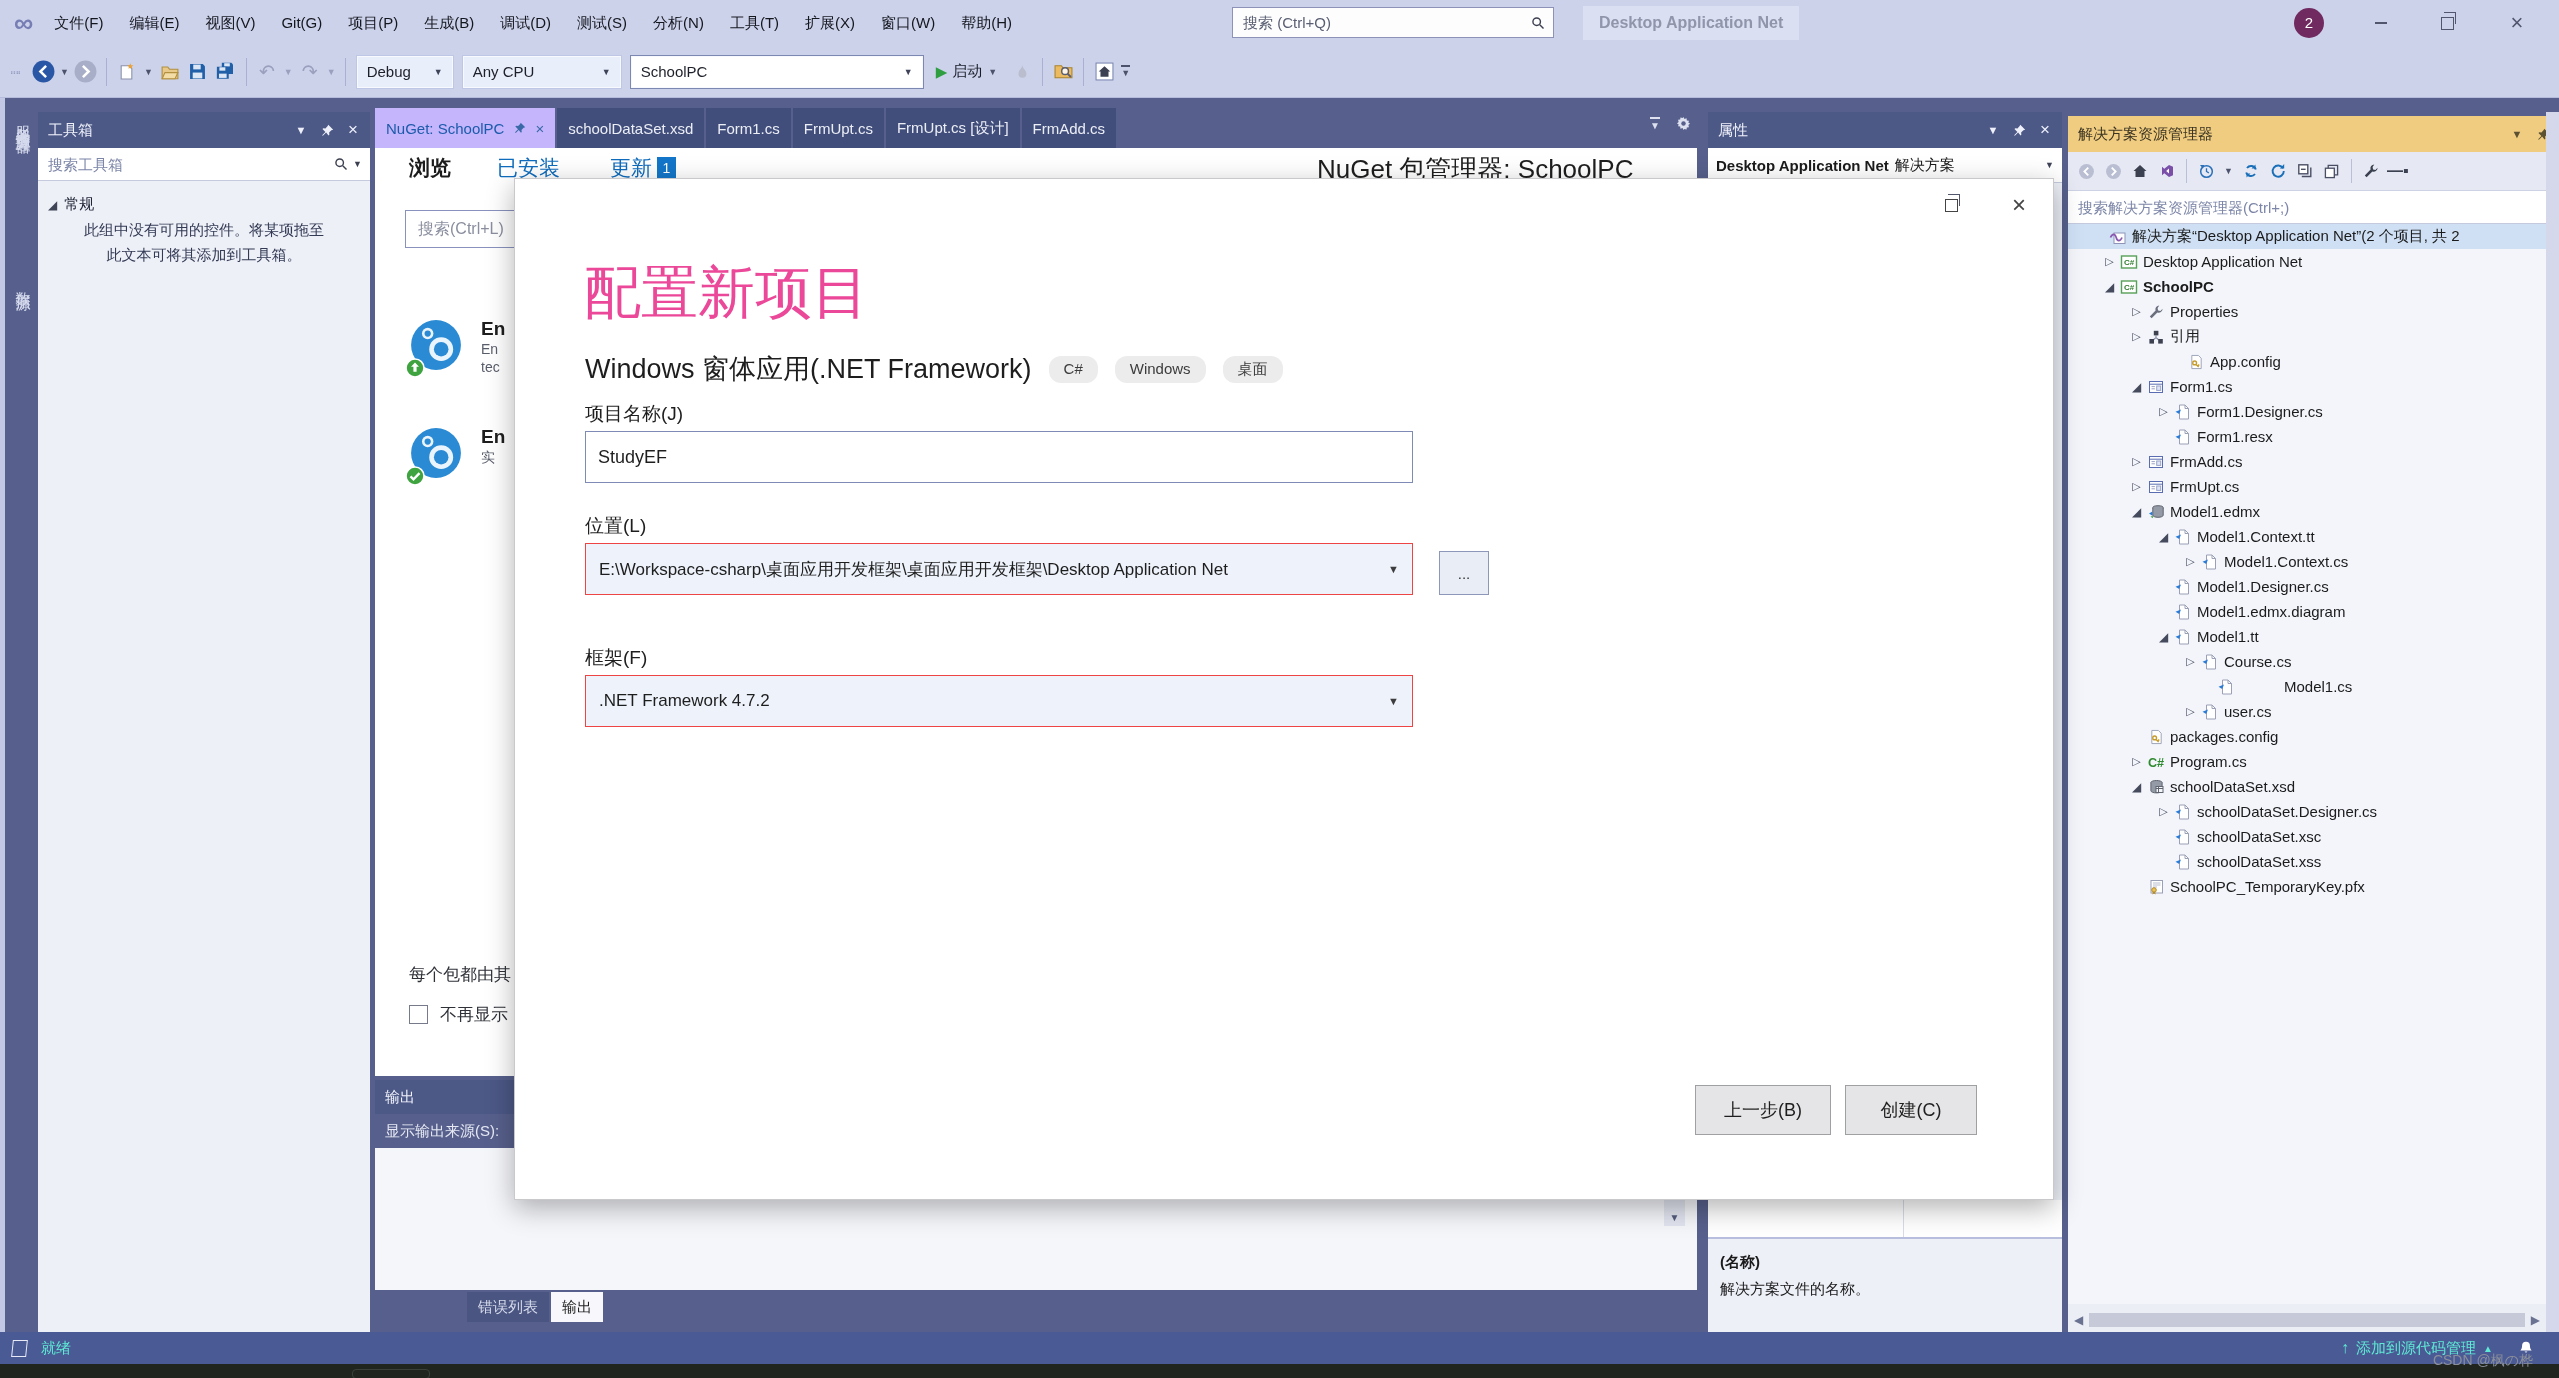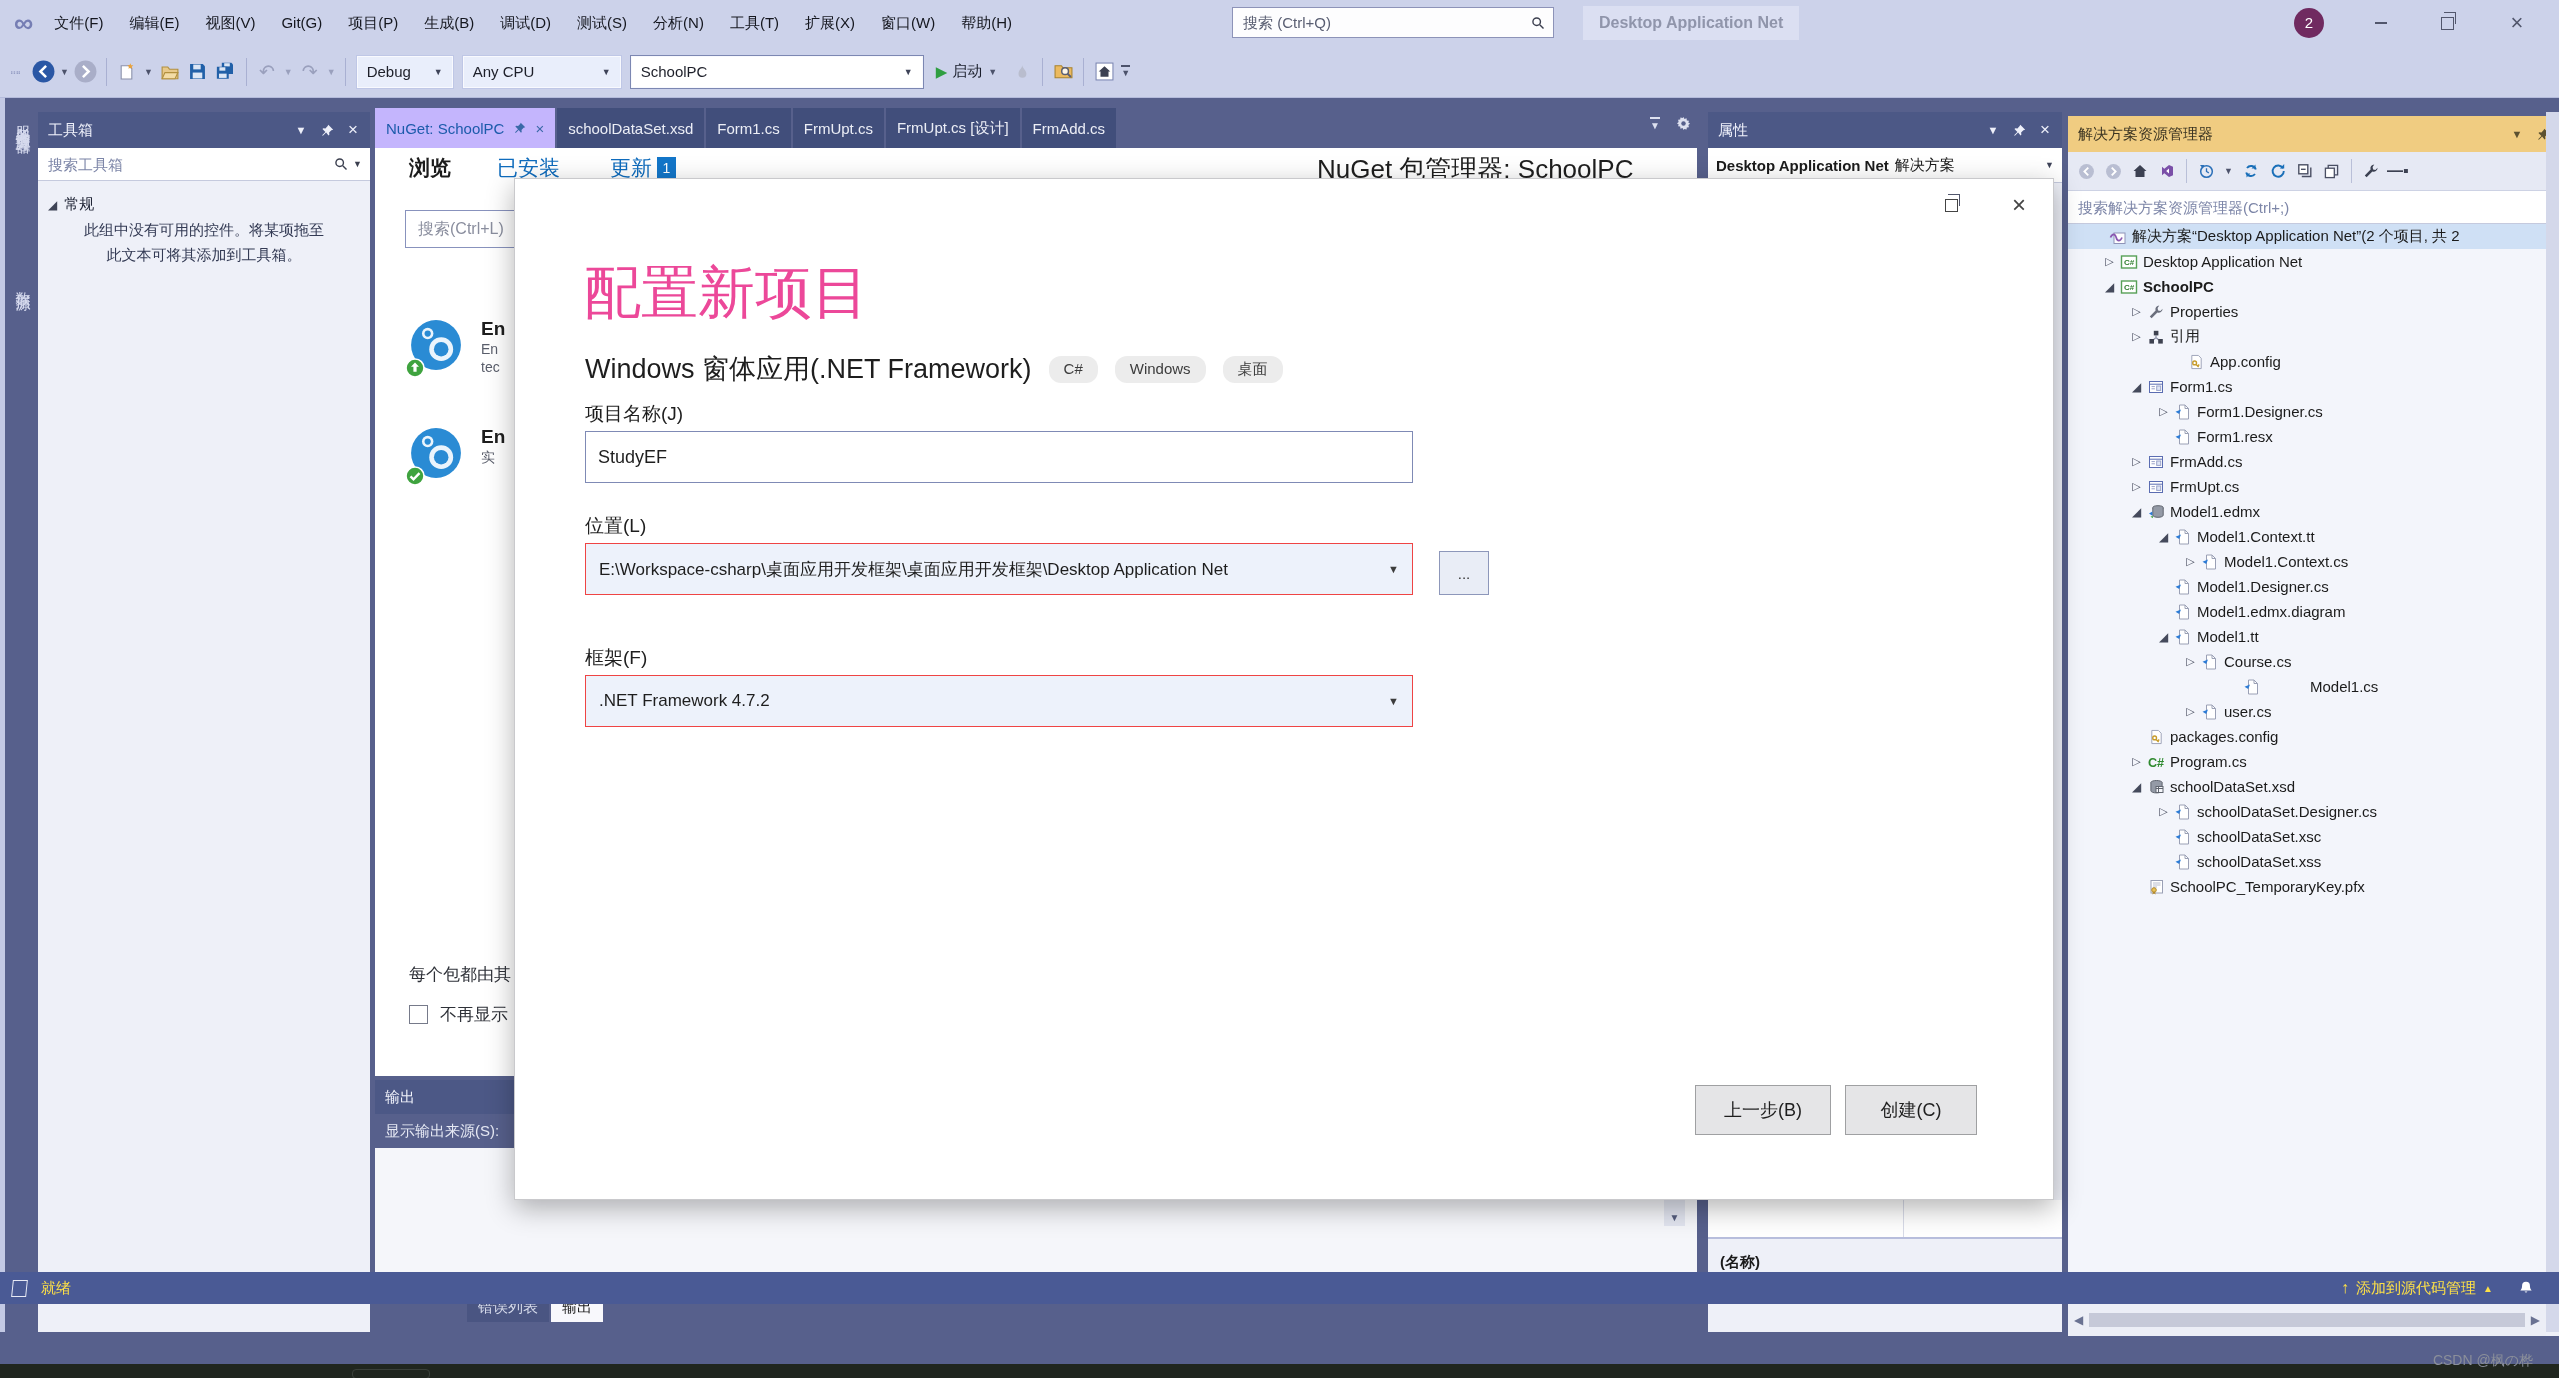--- a/index.html
+++ b/index.html
@@ -127,21 +127,21 @@
   .dlg-label{position:absolute;left:70px;font-size:19px;color:#1e1e1e}
   .dlg-input{position:absolute;left:70px;width:828px;height:52px;border:1px solid #7f8ab5;box-sizing:border-box;display:flex;align-items:center}
   .dlg-input input{flex:1;border:none;outline:none;font:18px "Liberation Sans","DejaVu Sans",sans-serif;color:#1e1e1e;padding:0 12px;background:transparent}
   .dlg-combo{position:absolute;left:70px;width:828px;height:52px;background:#edf2fb;border:1px solid #ef4444;box-sizing:border-box;display:flex;align-items:center;padding:0 13px;font-size:17px;color:#1e1e1e}
   .dlg-combo .dd{margin-left:auto;font-size:11px;color:#3c3c3c}
   .dlg-browse{position:absolute;left:924px;width:50px;height:44px;background:#e9edf6;border:1px solid #8d97ba;box-sizing:border-box;display:flex;align-items:center;justify-content:center;font-size:15px;color:#333}
   .dlg-btn{position:absolute;height:50px;background:#e5e5e7;border:1px solid #9fa0a2;box-sizing:border-box;display:flex;align-items:center;justify-content:center;font-size:18px;color:#1e1e1e}
   .dlg-win{position:absolute;top:8px;width:44px;height:36px;display:flex;align-items:center;justify-content:center;color:#444}
 
   
-  .statusbar{position:absolute;left:0;top:1272px;width:2559px;height:32px;background:#4a5a95;color:#fde047;display:flex;align-items:center;font-size:15px;z-index:20}
+  .statusbar{position:absolute;left:0;top:1332px;width:2559px;height:32px;background:#4a5a95;color:#5eead4;display:flex;align-items:center;font-size:15px;z-index:20}
   .sb-box{width:13px;height:15px;border:1.5px solid #e8eaf5;margin:0 14px 0 12px;transform:skewX(-6deg)}
   .sb-right{position:absolute;right:66px;display:flex;align-items:center;gap:7px}
   .sb-bell{position:absolute;right:26px;top:8px}
   .bottomstrip{position:absolute;left:0;top:1364px;width:2559px;height:14px;background:#20261f;z-index:21}
   .strip-deco{position:absolute;left:352px;top:1369px;width:76px;height:8px;border:1px solid #3a403a;border-radius:4px;z-index:22}
   .watermark{position:absolute;right:26px;top:1352px;color:#8b8f9a;font-size:14px;z-index:60}
 </style>
 </head>
 <body>
 
@@ -741,21 +741,21 @@
           <span class="exp">▷</span>
           <span class="tico">
             <svg width="16" height="16" viewBox="0 0 16 16">
               <path d="M4.5 1h5.5l3.5 3.5V15H4.5z" fill="#fff" stroke="#9aa0b5"></path>
               <path d="M10 1v3.5h3.5" fill="none" stroke="#9aa0b5"></path>
               <path d="M.5 7.8L6 5.4 4.2 10z" fill="#2b7bd6"></path>
             </svg>
           </span>
           <span class="lbl">Course.cs</span>
         </div>
-        <div class="trow" style="padding-left: 112px; gap: 44px;">
+        <div class="trow" style="padding-left: 86px; gap: 44px;">
           <span class="exp"></span>
           <span class="tico">
             <svg width="16" height="16" viewBox="0 0 16 16">
               <path d="M4.5 1h5.5l3.5 3.5V15H4.5z" fill="#fff" stroke="#9aa0b5"></path>
               <path d="M10 1v3.5h3.5" fill="none" stroke="#9aa0b5"></path>
               <path d="M.5 7.8L6 5.4 4.2 10z" fill="#2b7bd6"></path>
             </svg>
           </span>
           <span class="lbl">Model1.cs</span>
         </div>

